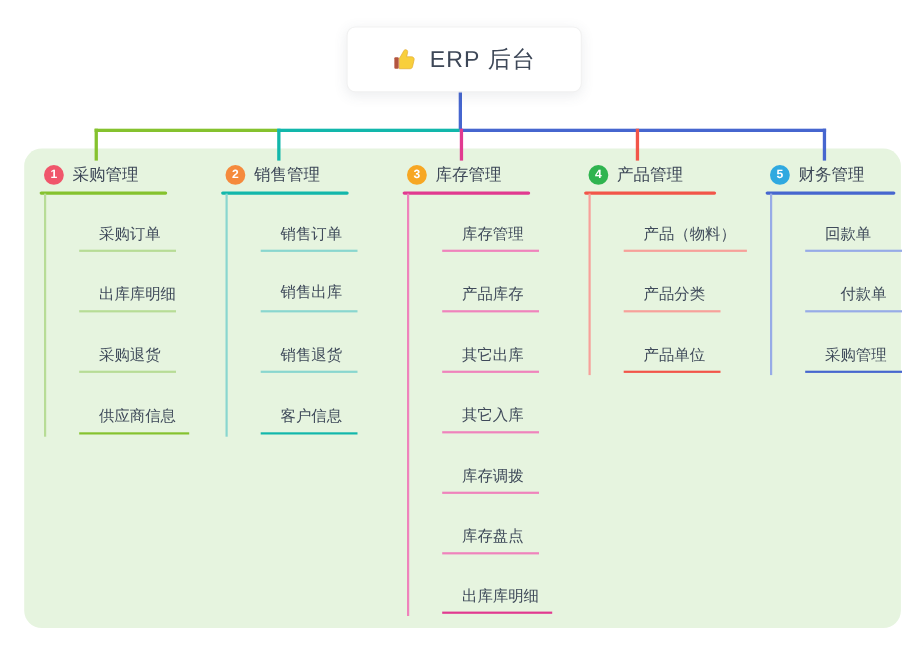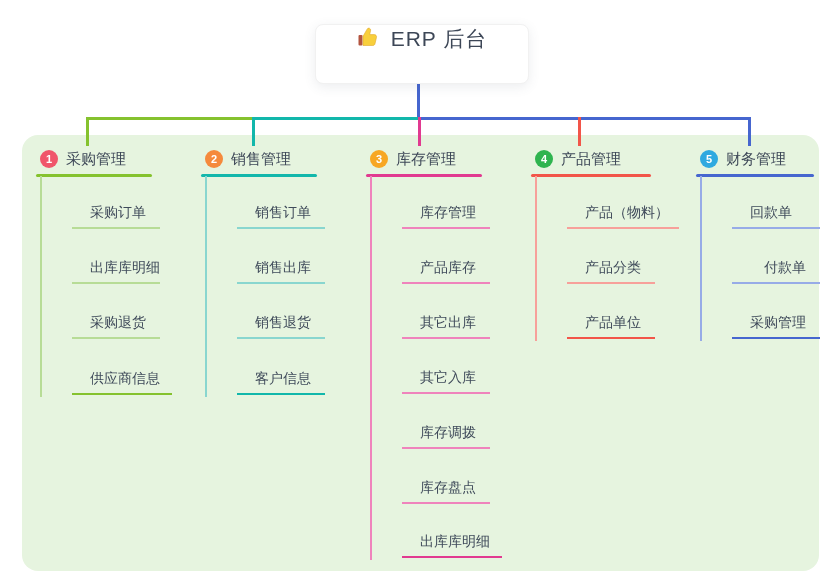--- a/index.html
+++ b/index.html
@@ -5,21 +5,21 @@
   html,body{margin:0;padding:0;background:#ffffff;}
   body{font-family:"Liberation Sans","DejaVu Sans",sans-serif;}
   #stage{position:relative;width:839px;height:588px;background:#ffffff;overflow:hidden;}
 
   
   .panel{position:absolute;left:22px;top:135px;width:797px;height:436px;border-radius:16px;}
 
   
   .root-card{position:absolute;left:315px;top:24px;width:212px;height:58px;background:#ffffff;
     border:1px solid #f1f1f1;border-radius:8px;box-shadow:0 3px 12px rgba(70,80,100,.10);
-    display:flex;align-items:flex-start;justify-content:center;gap:10px;cursor:pointer;}
+    display:flex;align-items:center;justify-content:center;gap:10px;cursor:pointer;}
   .root-title{font-size:21px;color:#3d4757;font-weight:500;letter-spacing:1px;}
 
   
   .vline,.hline{position:absolute;}
   .root-drop{left:417px;top:82px;width:3px;height:36px;}
   .bus{top:117px;height:3px;}
   .drop{top:117px;width:3px;height:29px;}
 
   
   .branch{position:absolute;top:0;width:0;}
@@ -75,21 +75,21 @@
   </div>
 
   <div class="branch" style="left:201px;">
     <div class="branch-header">
       <span class="badge" style="background-color: rgb(245, 138, 60);">2</span>
       <span class="branch-label">销售管理</span>
     </div>
     <div class="branch-underline" style="width: 116px; background-color: rgb(18, 183, 171);"></div>
     <div class="spine" style="height: 221px; background-color: rgb(137, 214, 207);"></div>
     <div class="child" style="left: 4px; top: 203px; width: 88px; border-bottom-color: rgb(137, 214, 207);">销售订单</div>
-    <div class="child" style="left: 4px; top: 258px; width: 88px; border-bottom-color: rgb(137, 214, 207);">销售出库</div>
+    <div class="child" style="left: 4px; top: 258px; width: 88px; border-bottom-color: rgb(137, 214, 207); font-family: Liberation Mono, monospace;">销售出库</div>
     <div class="child" style="left: 4px; top: 313px; width: 88px; border-bottom-color: rgb(137, 214, 207);">销售退货</div>
     <div class="child" style="left: 4px; top: 369px; width: 88px; border-bottom-color: rgb(18, 183, 171);">客户信息</div>
   </div>
 
   <div class="branch" style="left:366px;">
     <div class="branch-header">
       <span class="badge" style="background-color: rgb(247, 167, 35);">3</span>
       <span class="branch-label">库存管理</span>
     </div>
     <div class="branch-underline" style="width: 116px; background-color: rgb(225, 58, 144);"></div>

